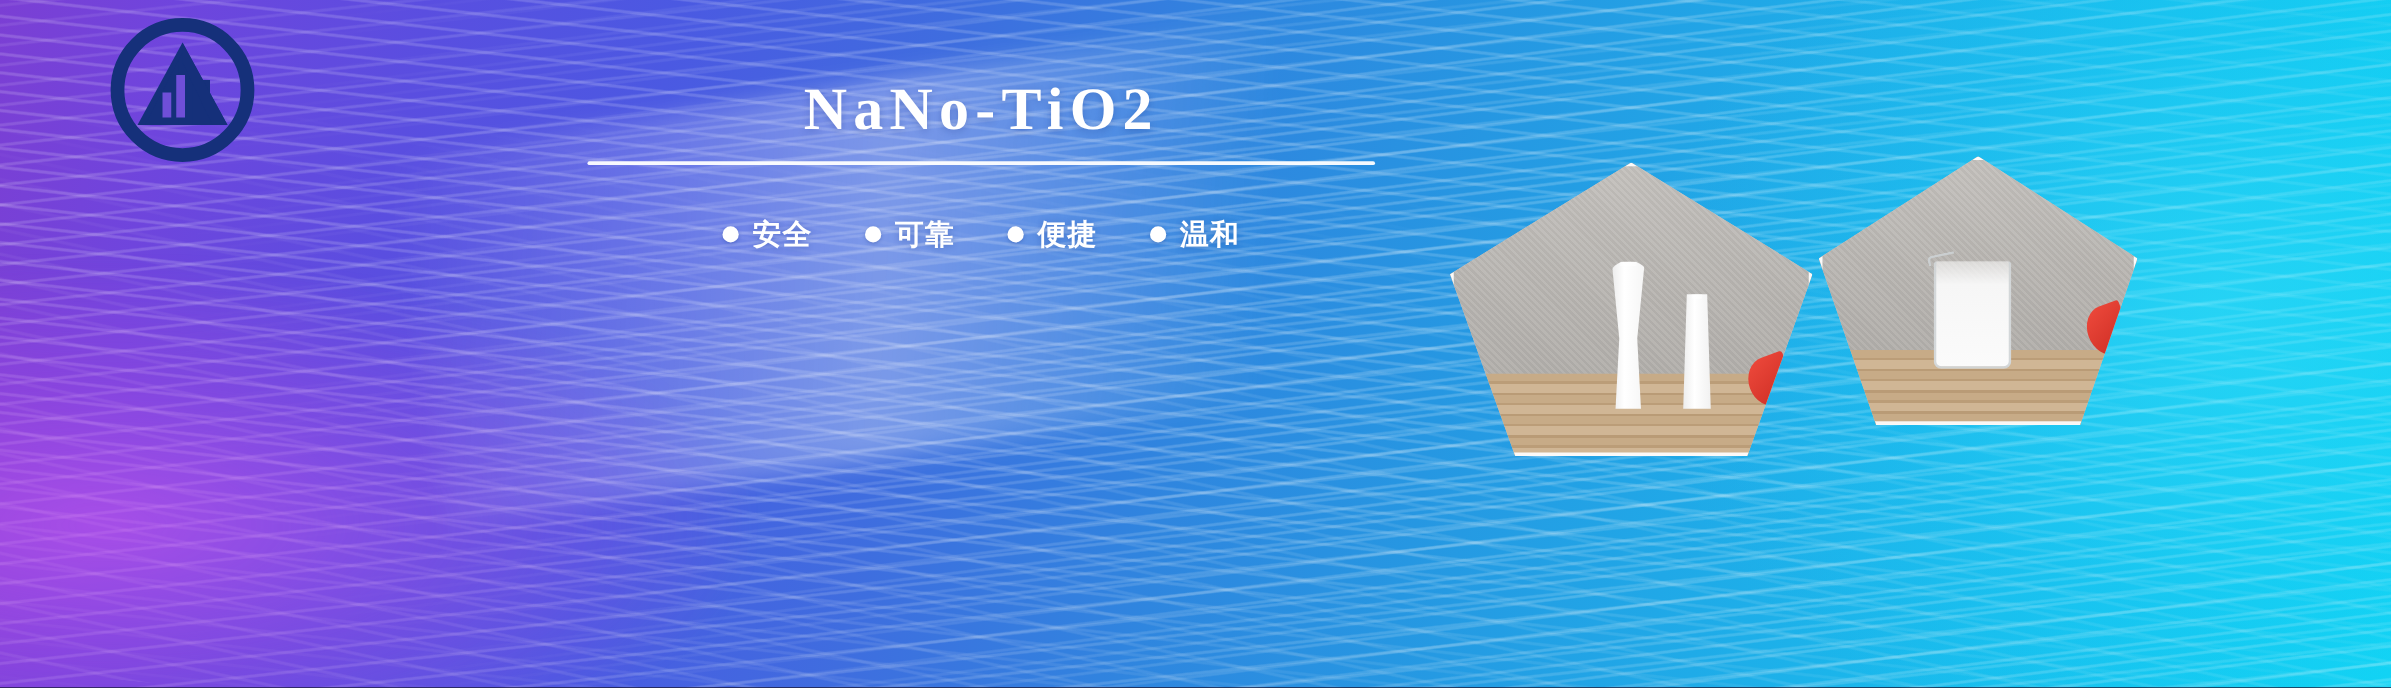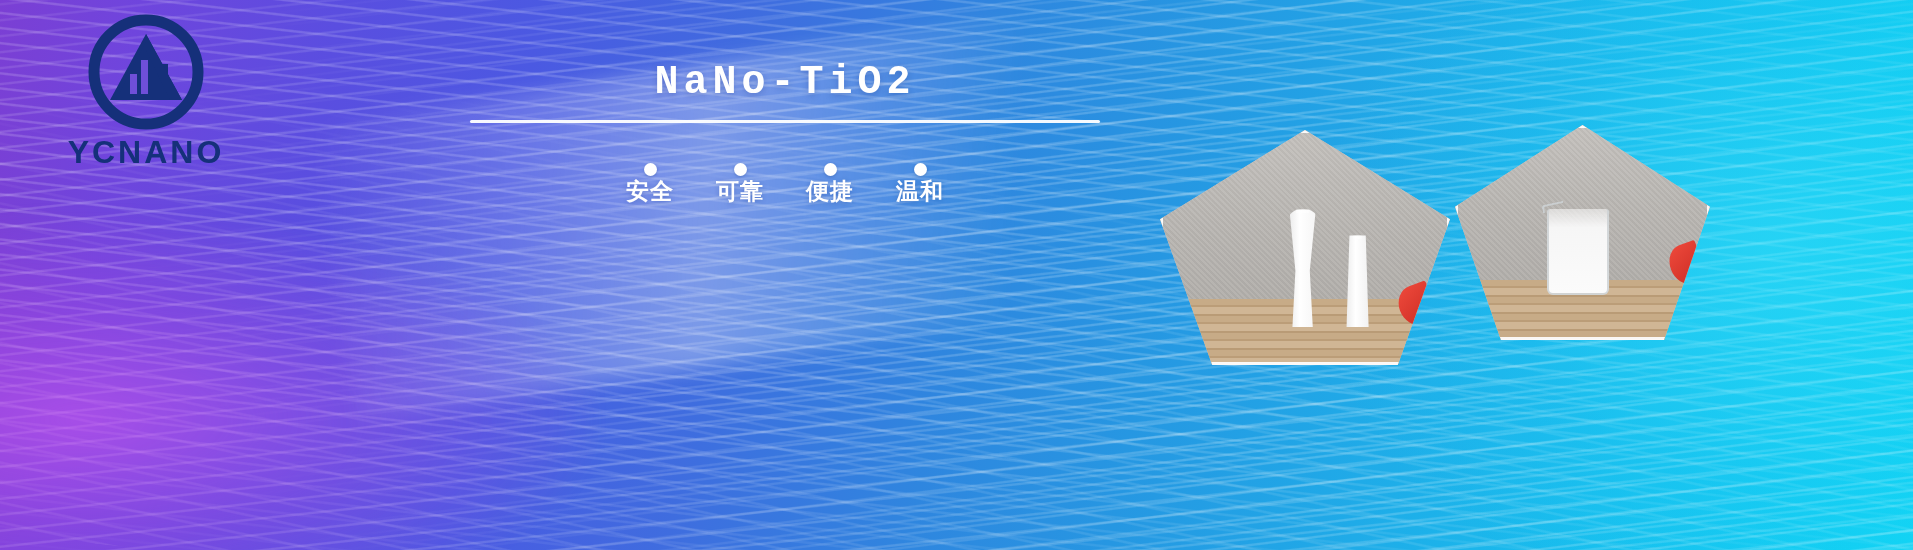--- a/index.html
+++ b/index.html
@@ -112,23 +112,23 @@
     font-size:32px; font-weight:700; letter-spacing:3px;
     color:#15307a;
     font-family:"Liberation Sans","DejaVu Sans",sans-serif;
   }
 
   
   #center-copy {
     position:absolute; left:470px; top:60px; width:630px; z-index:6; text-align:center;
   }
   #product-title {
-    font-size:40px; font-weight:700; color:#ffffff;
+    font-size:48px; font-weight:700; color:#ffffff;
     letter-spacing:5px; line-height:1.15;
-    font-family:Liberation Mono, monospace;
+    font-family:Liberation Serif, serif;
     text-shadow:0 2px 6px rgba(20,40,120,0.25);
   }
   #title-divider {
     height:3px; width:100%;
     background:rgba(255,255,255,0.95);
     margin:14px 0 0 0;
     border-radius:2px;
   }
   #usage-text {
     margin-top:30px;
@@ -137,25 +137,24 @@
     text-shadow:0 2px 7px rgba(20,50,130,0.35);
   }
   #usage-text .ln { display:block; white-space:nowrap; }
 
   #features {
     margin-top:40px;
     display:flex; justify-content:center; align-items:center;
     gap:42px;
   }
   .feature {
-    display:flex; align-items:center; 
+    display:flex; align-items:center; gap:11px;
     font-size:23px; font-weight:600; color:#ffffff;
     letter-spacing:1px;
     text-shadow:0 1px 5px rgba(20,50,130,0.3);
-    flex-direction:column;
   }
   .feature .dot {
     width:13px; height:13px; border-radius:50%;
     background:#ffffff; flex:0 0 auto;
     box-shadow:0 1px 3px rgba(20,50,130,0.3);
   }
 
   
   .pent {
     position:absolute; z-index:5;
@@ -256,21 +255,20 @@
       <path d="M60 30 L60 88 L30 88 Z" fill="#15307a"></path>
       <rect x="57" y="40" width="11" height="48" fill="#15307a"></rect>
       <rect x="70" y="52" width="12" height="36" fill="#15307a"></rect>
       <path d="M47 60 L47 84 L41 84 L41 60 Z" fill="#6d5fe0" opacity="0"></path>
       <g fill="#6f4fd8">
         <rect x="44" y="62" width="7" height="20"></rect>
         <rect x="55" y="48" width="7" height="34"></rect>
       </g>
       <path d="M60 22 L96 88 L84 88 L60 38 Z" fill="#15307a"></path>
     </svg>
-    <div id="logo-word">YCNANO</div>
   </div>
 
   <div id="center-copy">
     <div id="product-title">NaNo-TiO2</div>
     <div id="title-divider"></div>
 
 
     <div id="features">
       <div class="feature">
         <span class="dot"></span>

